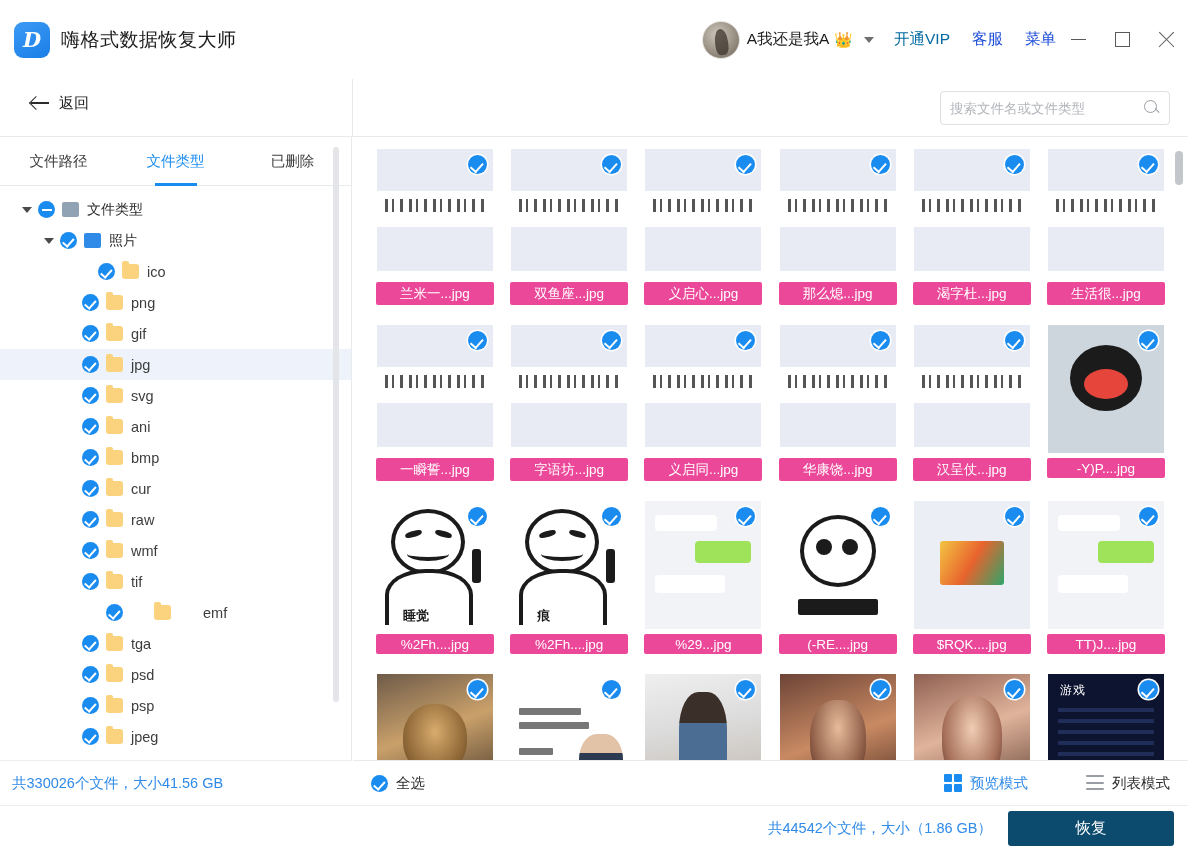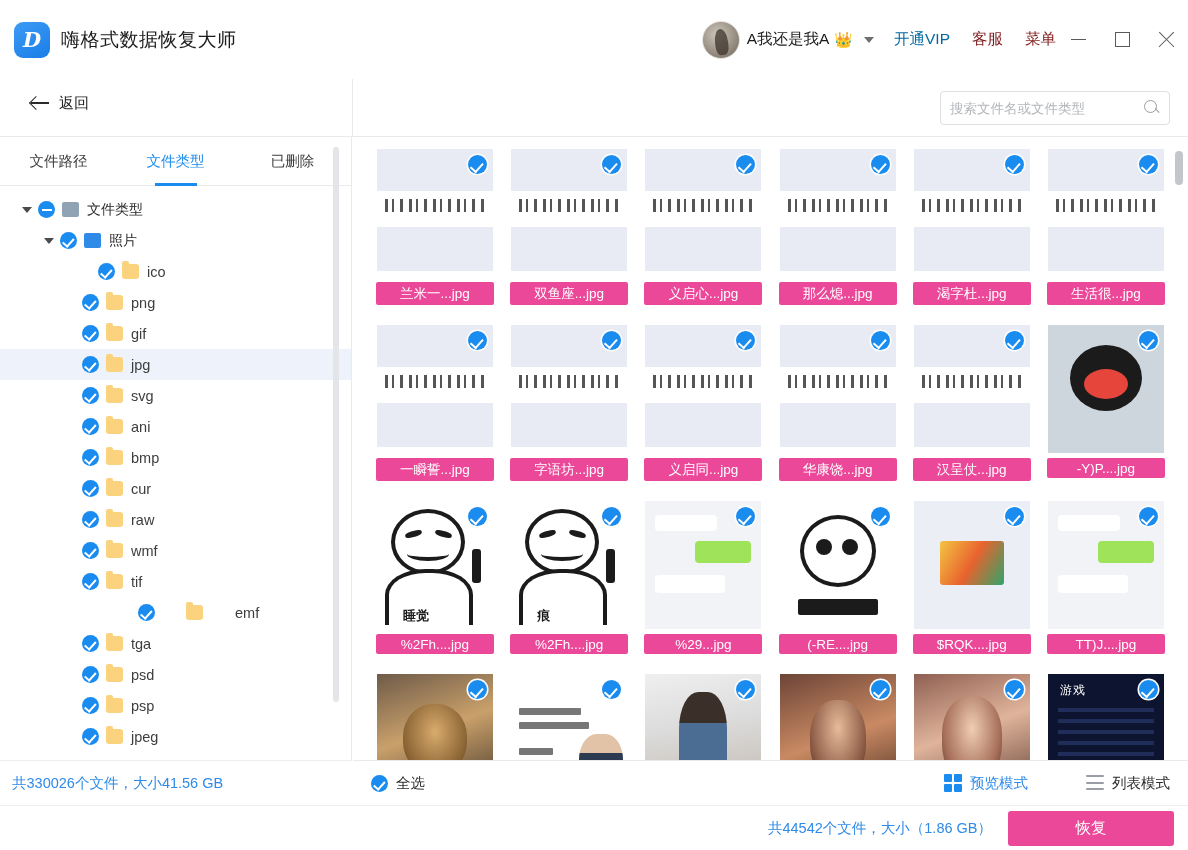--- a/index.html
+++ b/index.html
@@ -39,21 +39,21 @@
     background:#3c332b; border-radius:50% 50% 35% 35%; transform:rotate(-7deg);
     opacity:.75;
   }
   .username { font-size:15.5px; color:#1b1b1b; margin-left:7px; white-space:nowrap; }
   .crown { font-size:15px; margin-left:5px; }
   .caret-down {
     width:0;height:0;border-left:5px solid transparent;border-right:5px solid transparent;
     border-top:6px solid #6f6f6f; margin-left:11px;
   }
   .vip-link { font-size:15.5px; color:#0369a1; margin-left:20px; white-space:nowrap; }
-  .tb-link { font-size:15.5px; color:#7f1d1d; margin-left:22px; white-space:nowrap; }
+  .tb-link { font-size:15.5px; color:#1d4ed8; margin-left:22px; white-space:nowrap; }
   .wctrl { width:44px; height:79px; display:flex; align-items:center; justify-content:center; }
   .wc-min { width:15px; height:1.4px; background:#5a5a5a; }
   .wc-max { width:15px; height:15px; border:1.4px solid #5a5a5a; }
   .wc-close { position:relative; width:18px; height:18px; }
   .wc-close::before,.wc-close::after{
     content:""; position:absolute; left:-1px; top:8px; width:21px; height:1.4px; background:#5a5a5a;
   }
   .wc-close::before{ transform:rotate(45deg);} .wc-close::after{ transform:rotate(-45deg);}
 
   
@@ -244,21 +244,21 @@
   .vmsep { width:22px; }
 
   .bottombar {
     position:absolute; left:0; top:805px; width:1188px; height:45px; background:#fff;
     border-top:1px solid #eceef0;
   }
   .sel-summary {
     position:absolute; right:196px; top:13px; font-size:14.5px; color:#2f8ae8; white-space:nowrap;
   }
   .recover-btn {
-    position:absolute; right:14px; top:5px; width:166px; height:35px; background:#ec4899;
+    position:absolute; right:14px; top:5px; width:166px; height:35px; background:#0c4a6e;
     color:#fff; font-size:15.5px; display:flex; align-items:center; justify-content:center;
     border-radius:3px; border:none; font-family:inherit; cursor:pointer;
   }
 </style>
 </head>
 <body>
 
 <div id="app">
 
   <div class="titlebar">
@@ -383,21 +383,21 @@
           <div class="chk on"></div>
           <div class="fico folder"></div>
           <div class="tlabel en">wmf</div>
         </div>
         <div class="tnode" style="padding-left: 60px;">
           <div class="tw"></div>
           <div class="chk on"></div>
           <div class="fico folder"></div>
           <div class="tlabel en">tif</div>
         </div>
-        <div class="tnode" style="padding-left: 92px; gap: 24px;">
+        <div class="tnode" style="padding-left: 60px; gap: 24px;">
           <div class="tw"></div>
           <div class="chk on"></div>
           <div class="fico folder"></div>
           <div class="tlabel en">emf</div>
         </div>
         <div class="tnode" style="padding-left: 60px;">
           <div class="tw"></div>
           <div class="chk on"></div>
           <div class="fico folder"></div>
           <div class="tlabel en">tga</div>

